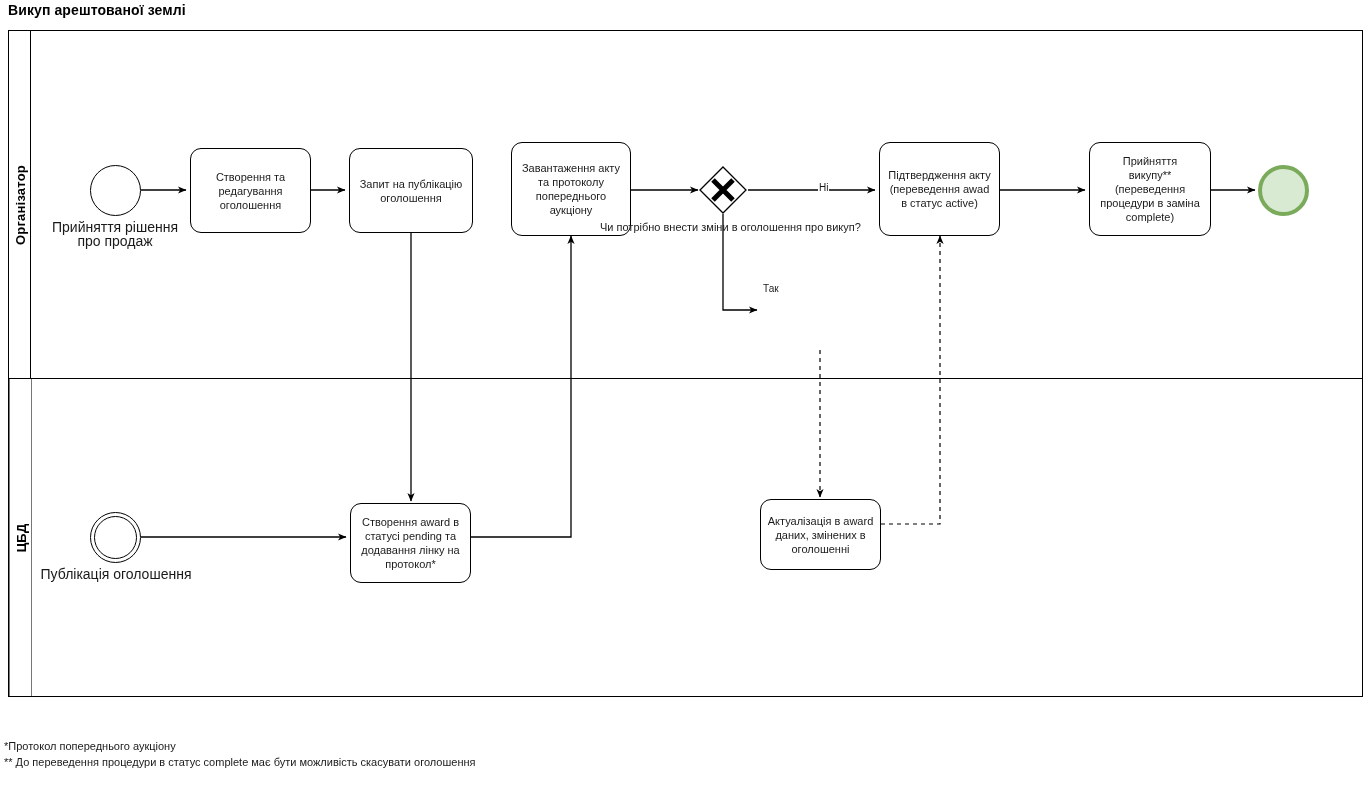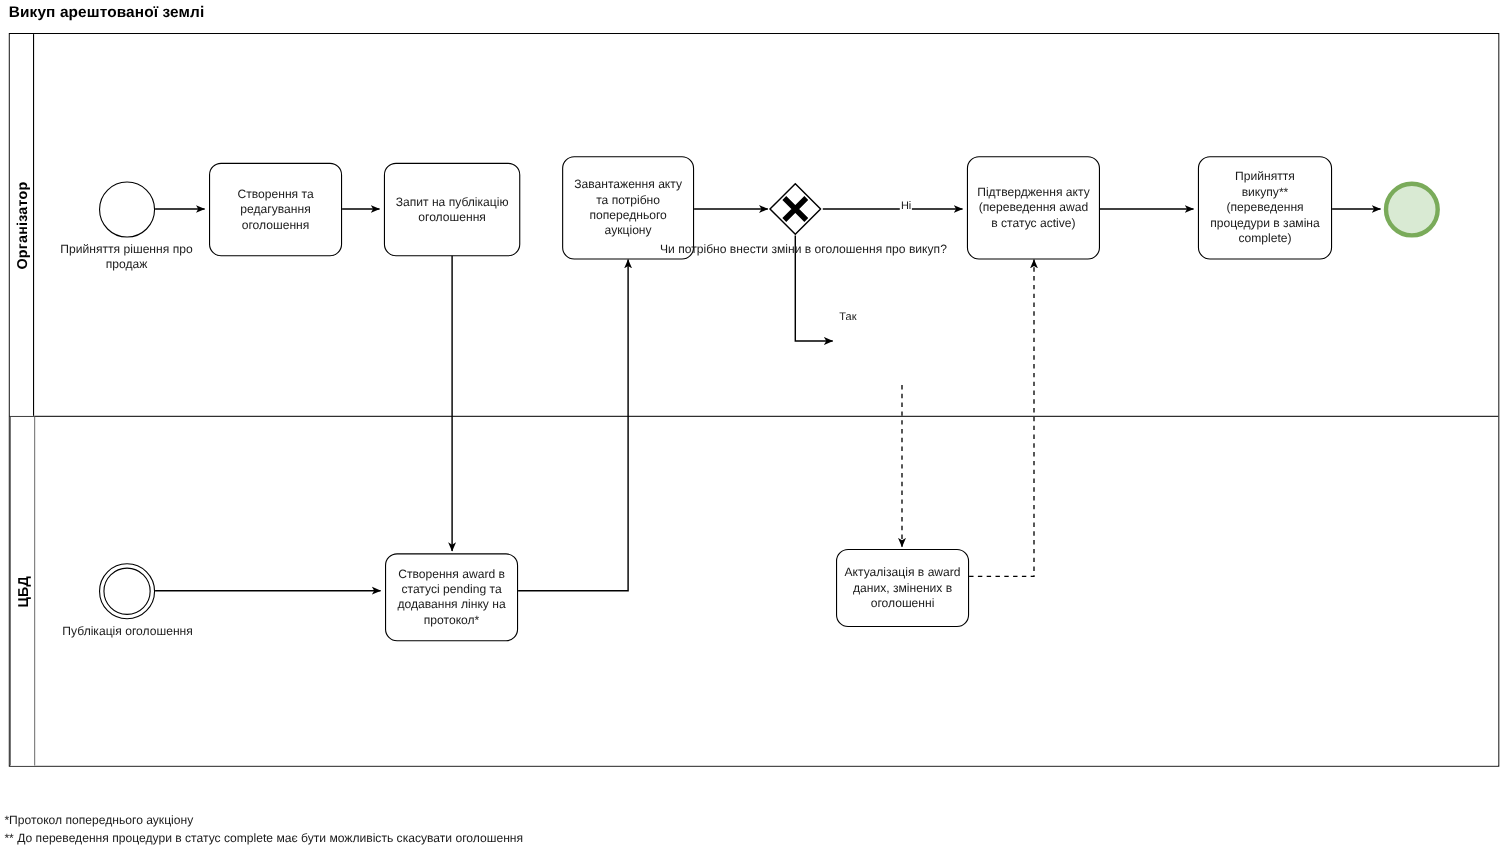--- a/index.html
+++ b/index.html
@@ -130,21 +130,21 @@
     box-sizing: border-box;
     border-radius: 50%;
   }
   .gateway {
     position: absolute;
     box-sizing: border-box;
   }
   .evt-label {
     position: absolute;
     text-align: center;
-    font-size: 11px;
+    font-size: 14px;
     line-height: 14px;
     color: #1a1a1a;
   }
   .flow-label {
     position: absolute;
     font-size: 10px;
     line-height: 12px;
     color: #1a1a1a;
     background: #ffffff;
     padding: 0 1px;
@@ -255,21 +255,21 @@
   <div class="task" style="left:349px; top:148px; width:124px; height:85px;">
     <div>
       <span>Запит на публікацію</span>
       <span>оголошення</span>
     </div>
   </div>
 
   <div class="task" style="left:511px; top:142px; width:120px; height:94px;">
     <div>
       <span>Завантаження акту</span>
-      <span>та потрібно</span>
+      <span>та протоколу</span>
       <span>попереднього</span>
       <span>аукціону</span>
     </div>
   </div>
 
   <div class="gateway" style="left:699px; top:166px; width:48px; height:48px;">
     <svg width="48" height="48" viewBox="0 0 48 48">
       <polygon points="24,1 47,24 24,47 1,24" fill="#ffffff" stroke="#000000" stroke-width="1.3"></polygon>
       <path d="M14,14 L34,34 M34,14 L14,34" stroke="#000000" stroke-width="5" stroke-linecap="butt"></path>
     </svg>

